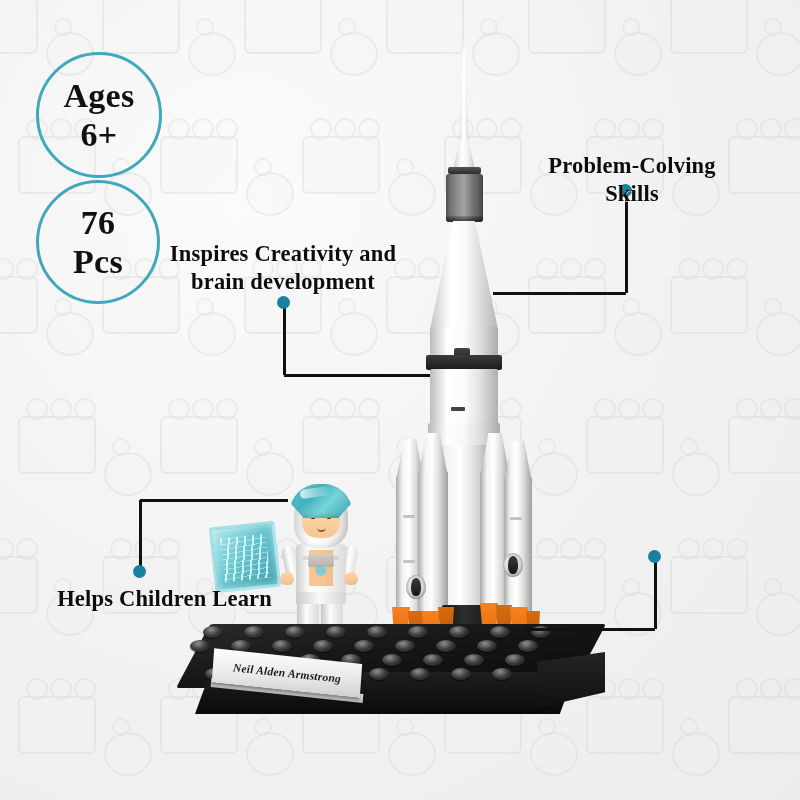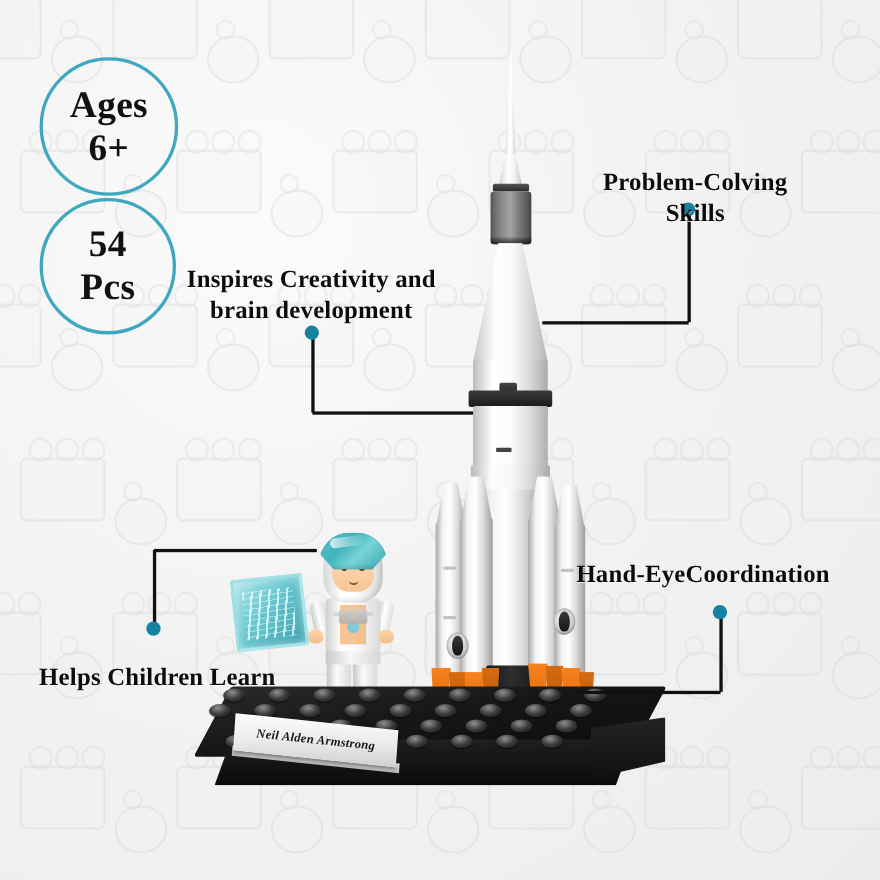--- a/index.html
+++ b/index.html
@@ -59,21 +59,21 @@
     font-size:22.5px;
     line-height:1.25;
     text-align:center;
     letter-spacing:.2px;
     white-space:pre-line;
     text-shadow:0 1px 0 rgba(255,255,255,.7);
   }
   #label-problem{left:518px;top:152px;width:228px;}
   #label-inspires{left:148px;top:240px;width:270px;}
   #label-handeye{left:524px;top:508px;width:272px;text-align:left;}
-  #label-helps{left:14px;top:602px;width:258px;text-align:center;}
+  #label-helps{left:14px;top:585px;width:258px;text-align:right;}
   .dot{
     position:absolute;width:13px;height:13px;border-radius:50%;
     background:#1682a0;
   }
   .vline{position:absolute;width:3px;background:#111;}
   .hline{position:absolute;height:3px;background:#111;}
 
   
   #model{position:absolute;left:0;top:0;width:800px;height:800px;}
 
@@ -658,24 +658,23 @@
       <div class="vline" style="left:139px;top:500px;height:72px;background:#111111;"></div>
       <div class="hline" style="left:140px;top:499px;width:148px;background:#111111;"></div>
       <div class="dot" style="left:133px;top:565px;background:#1682a0;"></div>
     </div>
 
   <div class="badge" id="badge-ages" style="border-color: rgb(63, 168, 191);">
     <div class="l1">Ages</div>
     <div class="l2">6+</div>
   </div>
   <div class="badge" id="badge-pcs" style="border-color: rgb(63, 168, 191);">
-    <div class="l1">54</div>
+    <div class="l1">76</div>
     <div class="l2">Pcs</div>
   </div>
 
   <div class="callout" id="label-inspires" style="color: rgb(12, 12, 12);">Inspires Creativity and
 brain development</div>
   <div class="callout" id="label-problem" style="color: rgb(12, 12, 12);">Problem-Colving
 Skills</div>
-  <div class="callout" id="label-handeye" style="color: rgb(12, 12, 12);">Hand-EyeCoordination</div>
   <div class="callout" id="label-helps" style="color: rgb(12, 12, 12);">Helps Children Learn</div>
 
 </div>
 
 </body></html>

